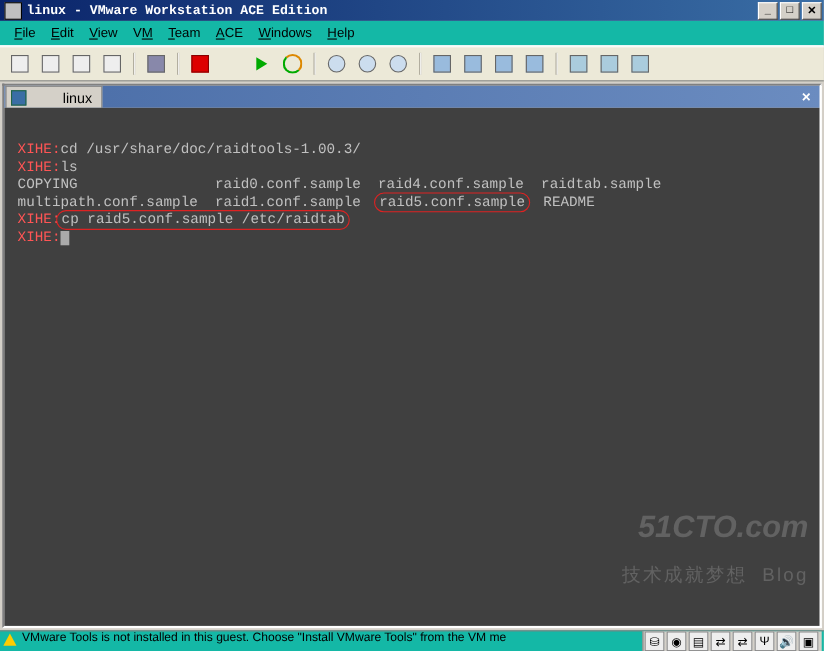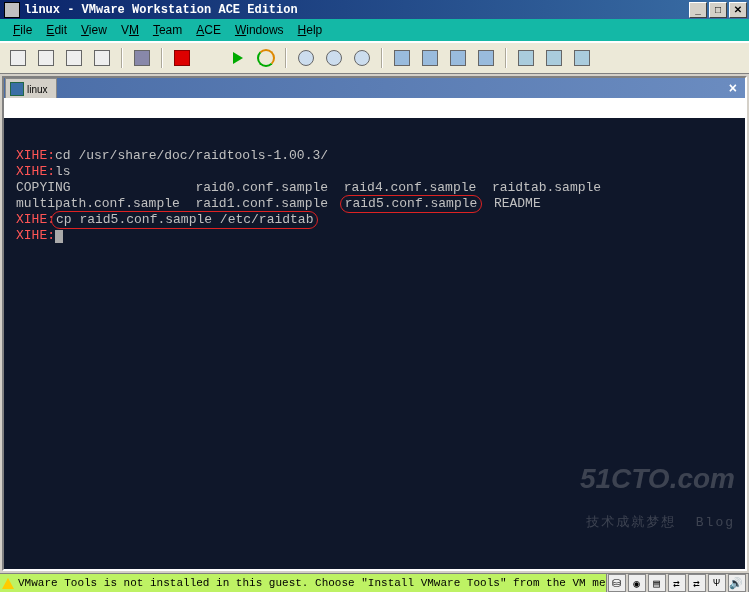--- a/index.html
+++ b/index.html
@@ -127,50 +127,50 @@
   align-items: center;
 }
 .tab {
   height: 18px;
   background: #d4d0c8;
   border: 1px solid #888;
   border-bottom: none;
   padding: 1px 8px 0 4px;
   display: flex;
   align-items: center;
-  font-size: 10px;
+  font-size: 13px;
   margin-left: 1px;
+  gap: 30px;
 }
 .tab .tab-icon {
   width:12px;height:12px;margin-right:3px;
   background:#3a6ea5;border:1px solid #264;
 }
 .tab-close {
   margin-left: auto;
   margin-right: 4px;
   color: #fff;
   font-weight: bold;
   font-size: 14px;
   cursor: pointer;
   padding: 0 4px;
 }
 
 
 .terminal {
   flex: 1;
-  background: #0f172a;
+  background: #404040;
   color: #aaa;
   font-family: "Courier New", monospace;
   font-size: 13px;
   line-height: 16px;
   padding: 30px 12px 0 12px;
   white-space: pre;
   position: relative;
   overflow: hidden;
-  margin-top: 20px;
 }
 .prompt { color: #ff5555; }
 .cmd { color: #c0c0c0; }
 .output { color: #c0c0c0; }
 .circled {
   display: inline-block;
   border: 1px solid #d22;
   border-radius: 10px;
   padding: 0 4px;
   margin: -1px -4px;
@@ -179,27 +179,26 @@
   display: inline-block;
   width: 8px;
   height: 13px;
   background: #aaa;
   vertical-align: text-bottom;
 }
 
 
 .statusbar {
   height: 18px;
-  background: #bef264;
+  background: #14b8a6;
   border-top: 1px solid #808080;
   display: flex;
-  align-items: center;
+  align-items: flex-start;
   font-size: 11px;
   padding: 0 2px;
-  font-family: Liberation Mono, monospace;
 }
 .status-icon {
   width: 14px; height: 14px;
   margin-right: 4px;
   display: flex; align-items:center; justify-content:center;
 }
 .warn-tri {
   width:0;height:0;
   border-left:6px solid transparent;
   border-right:6px solid transparent;
@@ -234,24 +233,23 @@
   font-family: Arial, sans-serif;
   text-align: right;
   pointer-events: none;
 }
 .watermark .big {
   font-size: 28px;
   font-weight: bold;
   font-style: italic;
 }
 .watermark .small {
-  font-size: 13px;
+  font-size: 17px;
   letter-spacing: 2px;
   margin-top: -4px;
-  font-family: Liberation Mono, monospace;
 }
 </style>
 </head>
 <body>
 
 <div class="titlebar">
   <span class="icon"></span>
   <span>linux - VMware Workstation ACE Edition</span>
   <span class="spacer"></span>
   <div class="win-btn">_</div>

